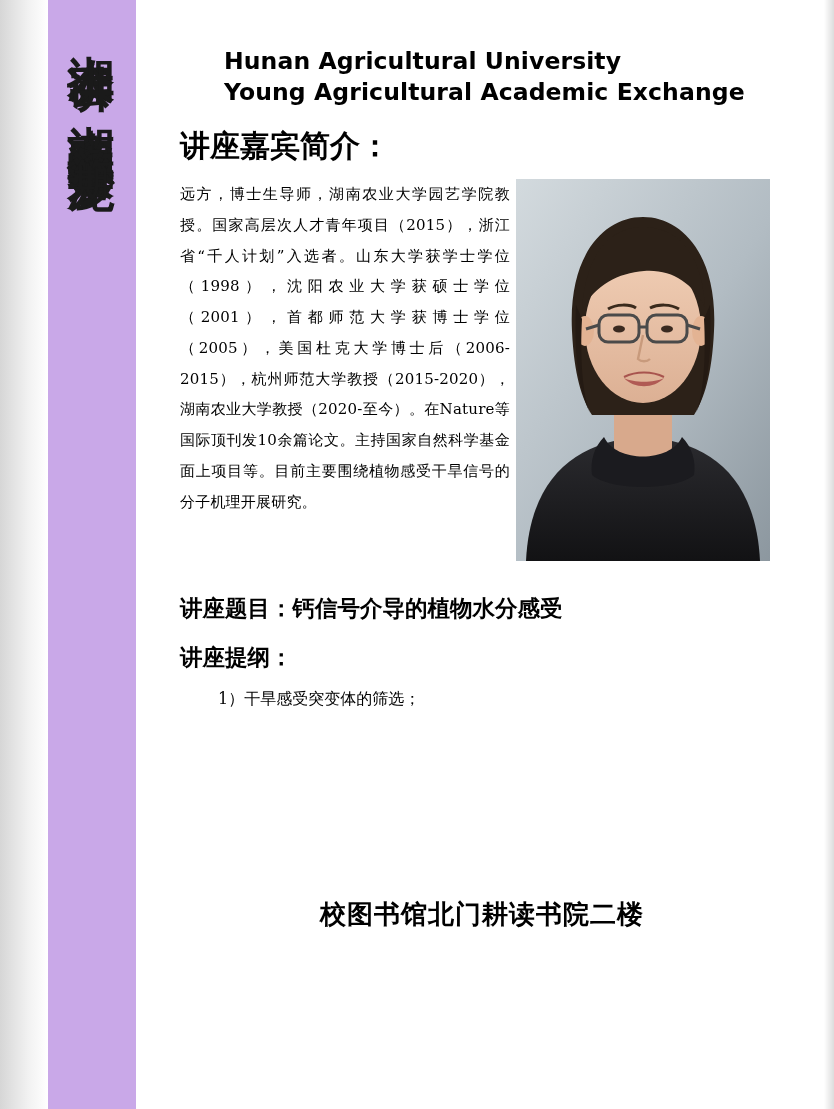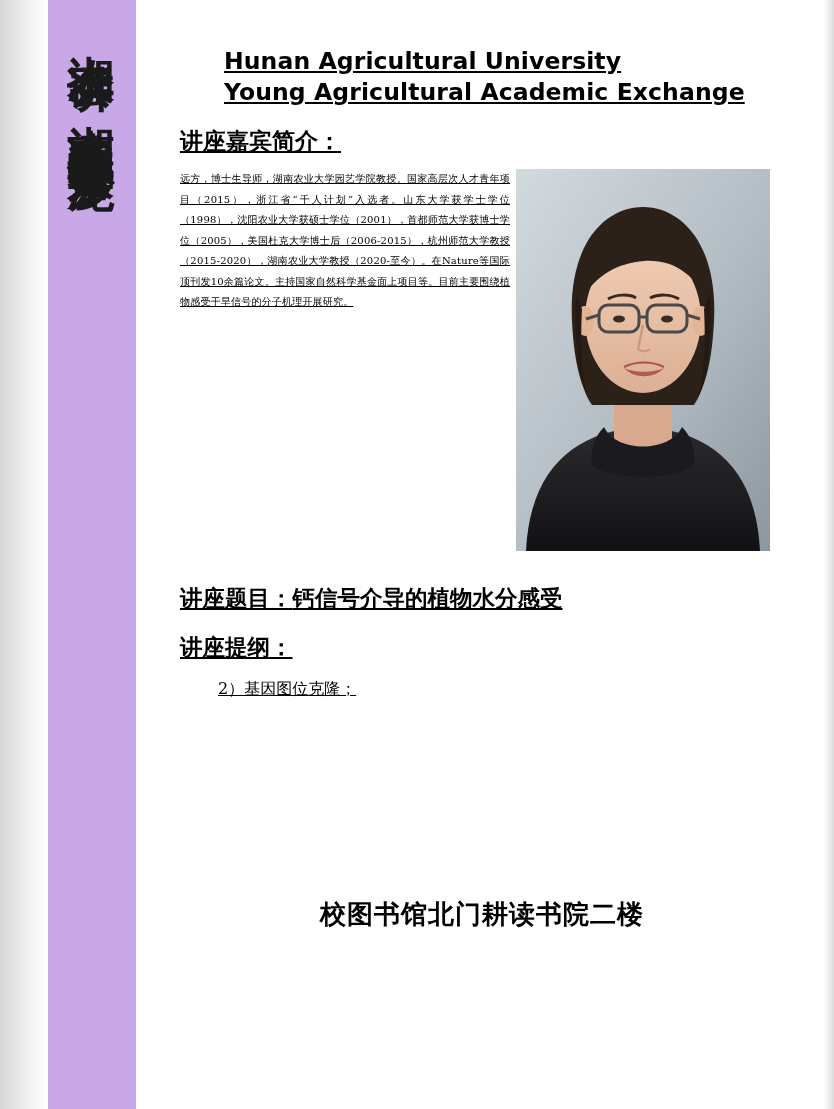--- a/index.html
+++ b/index.html
@@ -70,21 +70,20 @@
     background: linear-gradient(to left, #dcdcdc, #ffffff);
   }
   .content {
     position: absolute;
     left: 160px;
     top: 0;
     width: 664px;
     height: 972px;
     box-sizing: border-box;
     padding: 46px 48px 0 12px;
-    text-decoration: underline;
   }
   .en-title {
     font-family: "DejaVu Sans", "Liberation Sans", sans-serif;
     font-weight: bold;
     font-size: 23.5px;
     line-height: 1.32;
     color: #000;
     margin: 0 0 0 52px;
     letter-spacing: 0.1px;
   }
@@ -100,32 +99,32 @@
   .report-no {
     font-family: "DejaVu Serif", "Liberation Serif", serif;
     font-weight: bold;
     font-size: 23px;
     color: #000;
     margin: 26px 0 0 8px;
   }
   .section-label {
     font-family: "DejaVu Serif", "Liberation Serif", serif;
     font-weight: bold;
-    font-size: 23px;
+    font-size: 30px;
     color: #000;
     margin: 18px 0 0 8px;
   }
   .bio-wrap {
     position: relative;
     margin: 12px 0 0 8px;
     height: 400px;
   }
   .bio-text {
     font-family: "DejaVu Serif", "Liberation Serif", serif;
-    font-size: 10px;
+    font-size: 15px;
     line-height: 2.05;
     color: #000;
     width: 330px;
     text-align: justify;
     letter-spacing: 0.2px;
   }
   .portrait {
     position: absolute;
     right: 6px;
     top: 0;
@@ -268,21 +267,21 @@
           <path d="M108 198 C120 192 136 192 148 198" stroke="#a8544e" stroke-width="2" fill="none"></path>
         </svg>
       </div>
     </div>
 
     <div class="topic"><span>讲座题目：</span><span>钙信号介导的植物水分感受</span></div>
 
     <div class="outline-label">讲座提纲：</div>
 
     <ul class="outline-list">
-      <li>2）基因图位克隆；</li>
+      <li>1）干旱感受突变体的筛选；</li>
     </ul>
 
     <div class="footer">
       <div class="venue">校图书馆北门耕读书院二楼</div>
     </div>
 
   </div>
 </div>
 
 </body></html>

